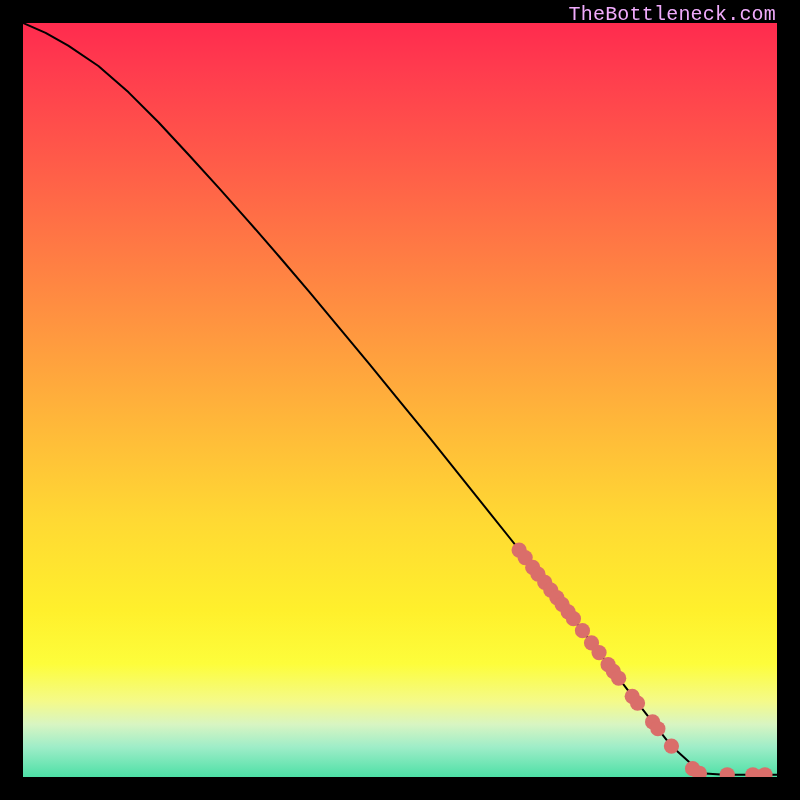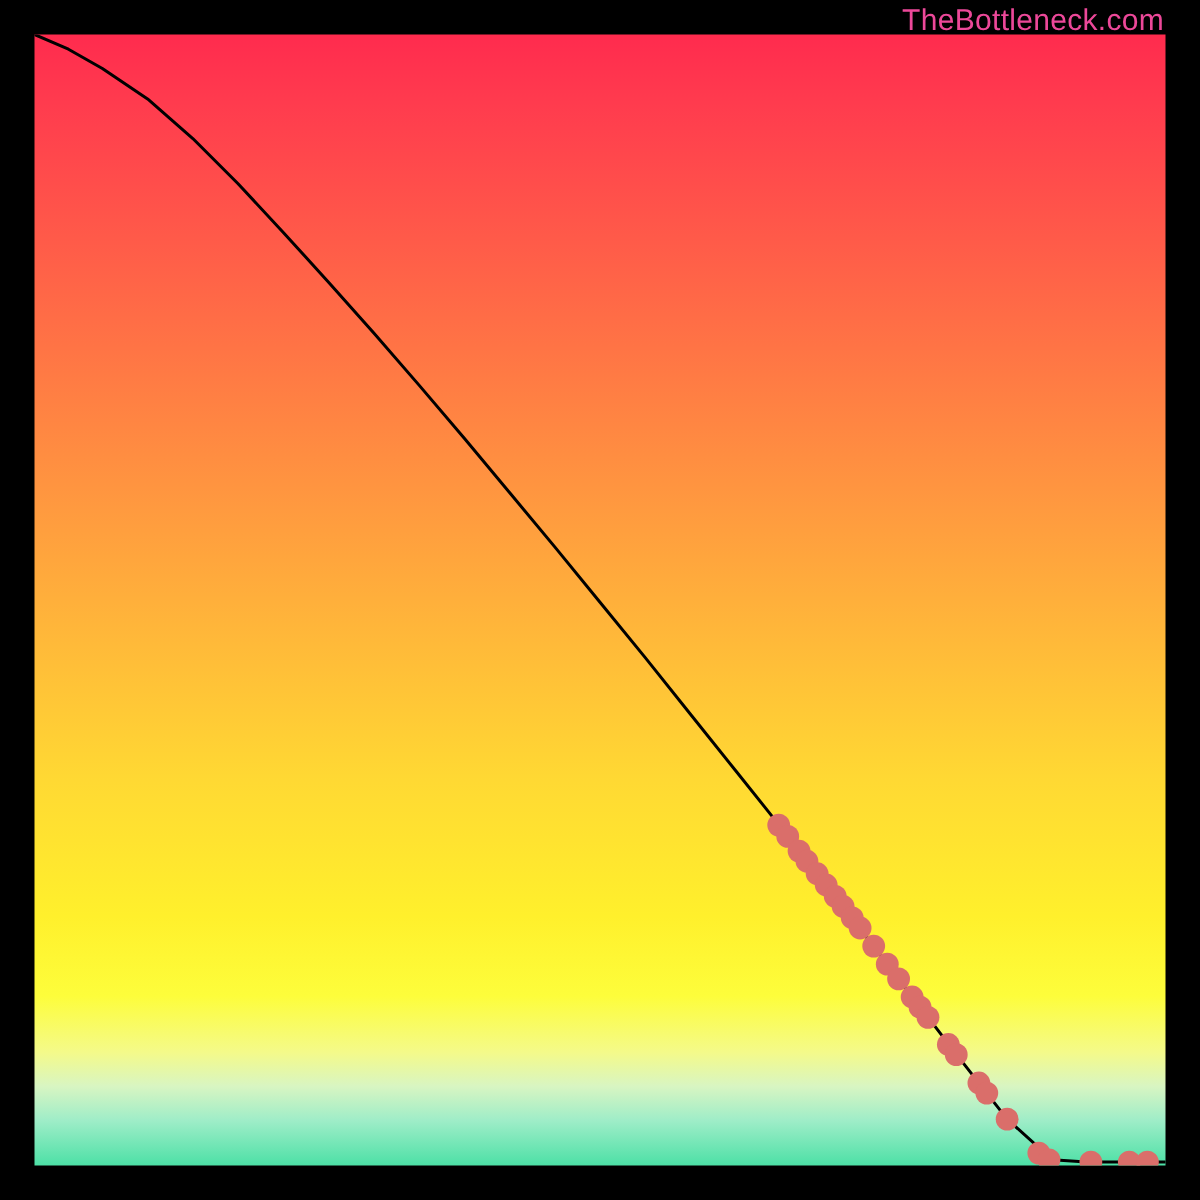--- a/index.html
+++ b/index.html
@@ -38,23 +38,23 @@
       #f4fa8a 90%,
       #d8f5c2 93%,
       #9fedc8 96%,
       #4de0a6 100%
     );
   }
   .attribution {
     position: absolute;
     top: 3px;
     right: 24px;
-    font-family: Liberation Sans, sans-serif;
+    font-family: Liberation Mono, monospace;
     font-size: 20px;
-    color: #ec4899;
+    color: #f0abfc;
     letter-spacing: 0.2px;
   }
   svg.curve {
     position: absolute;
     left: 0;
     top: 0;
   }
 </style>
 </head>
 <body>

